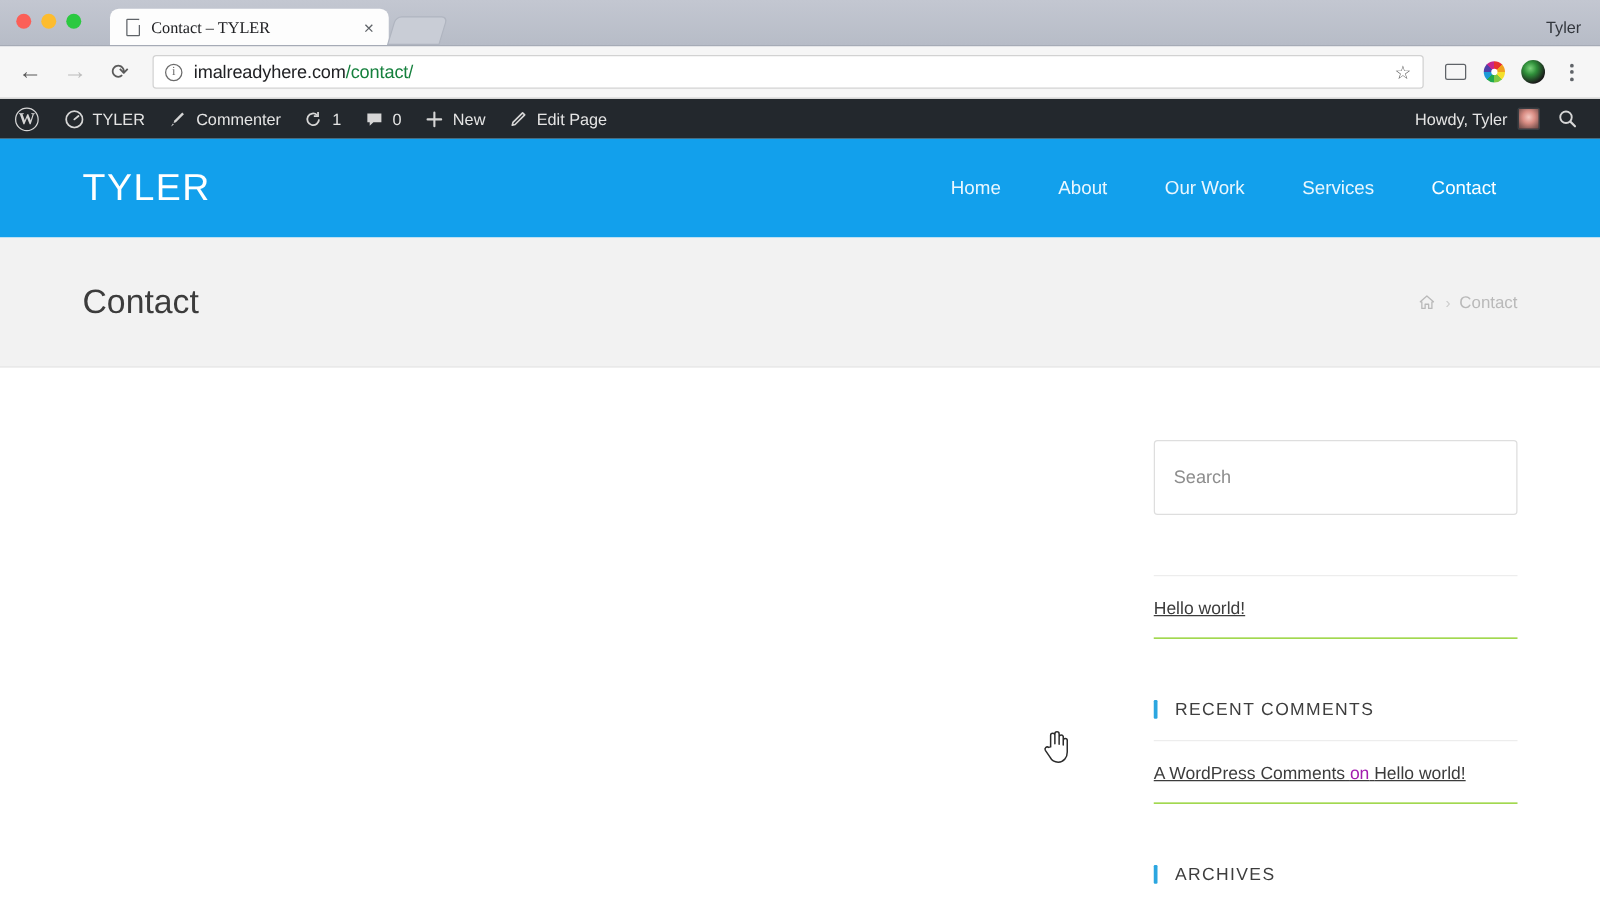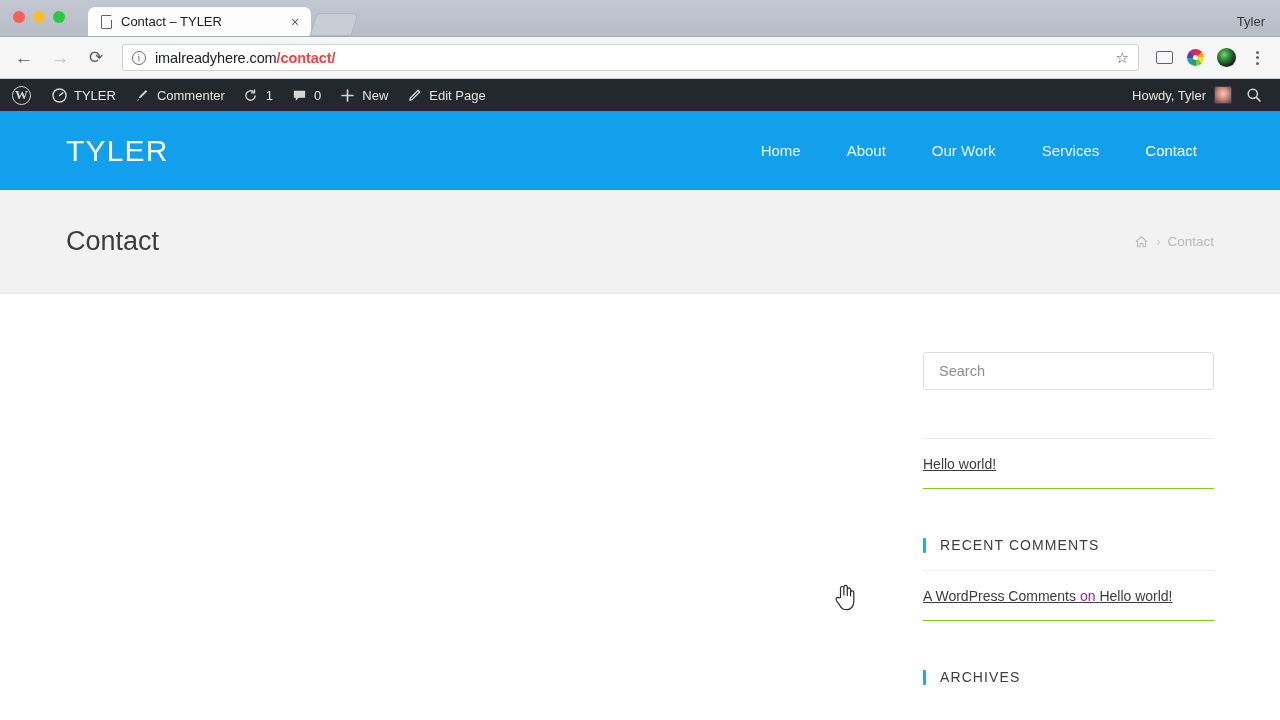--- a/index.html
+++ b/index.html
@@ -44,21 +44,21 @@
     position: relative; flex: 0 0 auto;
   }
   .tab-fileicon:after {
     content: ""; position: absolute; top: -1px; right: -1px;
     border-width: 0 0 5px 5px; border-style: solid;
     border-color: transparent transparent #fdfdfd transparent;
   }
   .tab-title {
     flex: 1; margin-left: 9px;
     font-size: 13px; color: #202124;
-    white-space: nowrap; overflow: hidden; text-overflow: ellipsis;
+    white-space: nowrap; overflow: hidden; text-overflow: ellipsis; font-family: Liberation Serif, serif;
   }
   .tab-close {
     width: 16px; height: 16px; flex: 0 0 auto;
     display: flex; align-items: center; justify-content: center;
     font-size: 14px; color: #5f6368; line-height: 1;
   }
   .newtab {
     width: 42px; height: 23px; margin-left: 2px;
     background: #c9cdd6;
     border: 1px solid #b0b5c0;
@@ -95,21 +95,21 @@
     margin: 0 7px 0 4px;
   }
   .info-icon {
     width: 14px; height: 14px; border-radius: 50%;
     border: 1.3px solid #6b6b6b;
     display: flex; align-items: center; justify-content: center;
     font-size: 10px; color: #6b6b6b; font-family: "Liberation Serif", serif;
     flex: 0 0 auto;
   }
   .url-text { margin-left: 9px; font-size: 14.5px; color: #202124; letter-spacing: -0.1px; }
-  .url-text .path { color: #ef4444; font-weight: bold; }
+  .url-text .path { color: #15803d; }
   .star { margin-left: auto; font-size: 15px; color: #5a5a5a; }
 
   .tb-icon { width: 26px; height: 26px; margin-left: 5px;
              display: flex; align-items: center; justify-content: center; }
   .cast-icon { width: 17px; height: 13px; border: 1.5px solid #5f6368; border-radius: 2px; }
   .pinwheel { width: 17px; height: 17px; border-radius: 50%;
     background: conic-gradient(#e8312f 0deg 45deg, #f0a01e 45deg 90deg,
       #f5e02b 90deg 135deg, #7ec943 135deg 180deg, #22a84f 180deg 225deg,
       #1c9ad6 225deg 270deg, #4f3fa8 270deg 315deg, #c6258c 315deg 360deg); }
   .pinwheel:after { content:""; display:block; width:5px; height:5px; border-radius:50%;
@@ -176,21 +176,21 @@
   }
   .home-icon { width: 15px; height: 14px; display: block; }
   .crumb-sep { color: #cccccc; font-size: 12px; }
 
   
   .content-wrap { display: flex; padding: 0 66px; }
   .main-col { flex: 1; min-height: 380px; }
   .sidebar { width: 291px; flex: 0 0 auto; padding-top: 58px; }
 
   .search-widget {
-    width: 291px; height: 38px;
+    width: 291px; height: 60px;
     border: 1px solid #dedede;
     border-radius: 3px;
     display: flex; align-items: center;
     padding: 0 15px;
   }
   .search-ph { font-size: 14.5px; color: #8d8d8d; }
 
   .widget { margin-top: 48px; }
   .widget-title {
     display: flex; align-items: center; gap: 14px;

